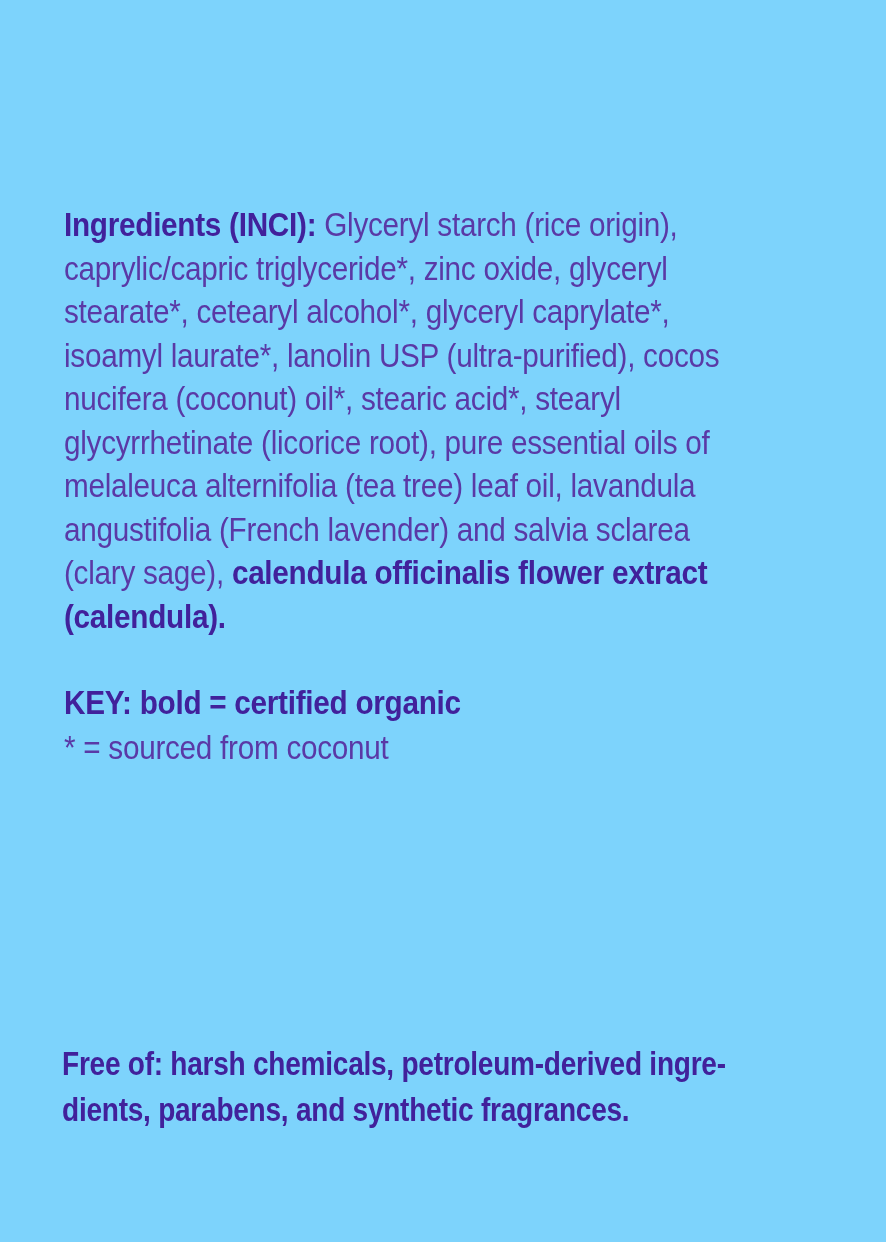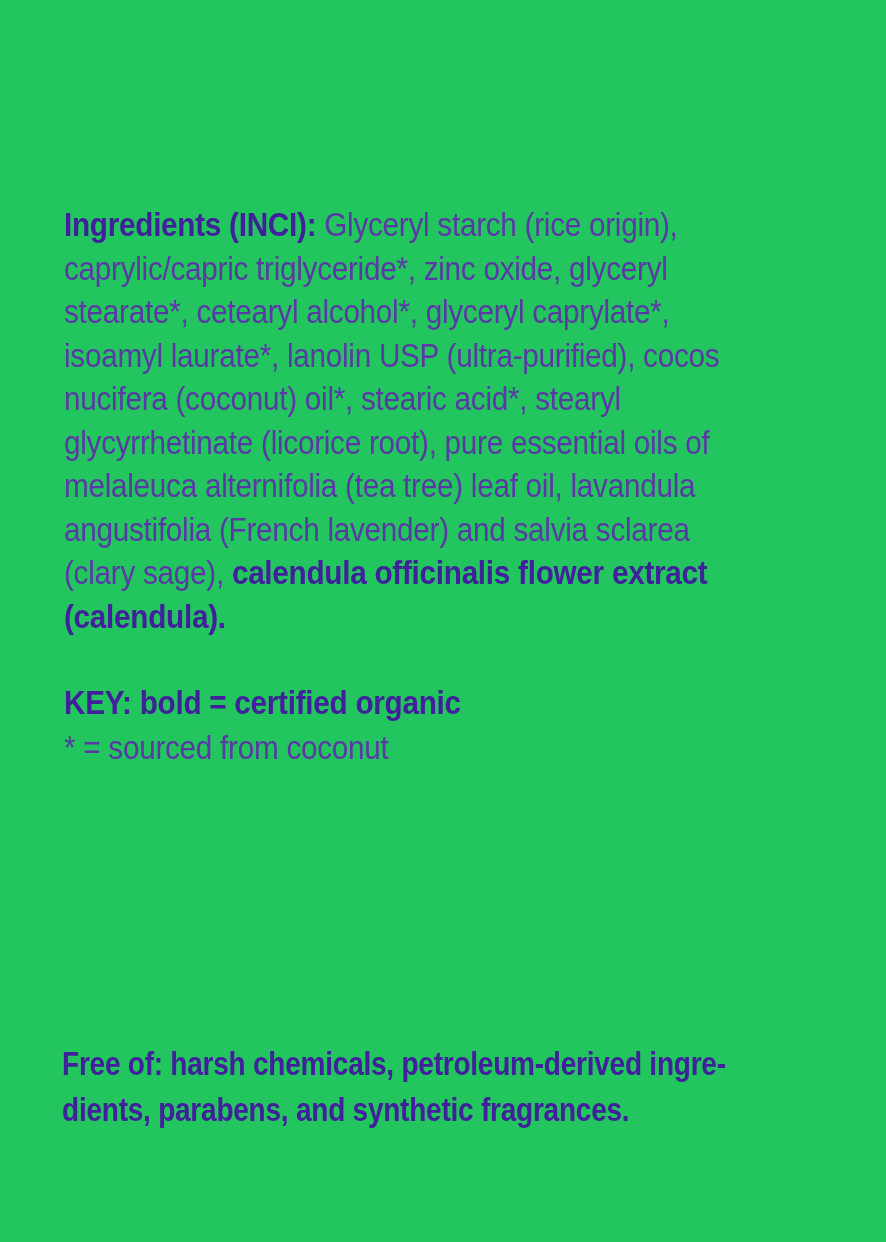--- a/index.html
+++ b/index.html
@@ -4,21 +4,21 @@
 <style>
   html, body {
     margin: 0;
     padding: 0;
     background: #ffffff;
   }
   .page {
     position: relative;
     width: 886px;
     height: 1242px;
-    background: #22c55e;
+    background: #7dd3fc;
     overflow: hidden;
     font-family: "Liberation Sans", sans-serif;
   }
   .txt {
     margin: 0;
     transform-origin: left top;
     white-space: pre-line;
   }
   
   .ingredients {

